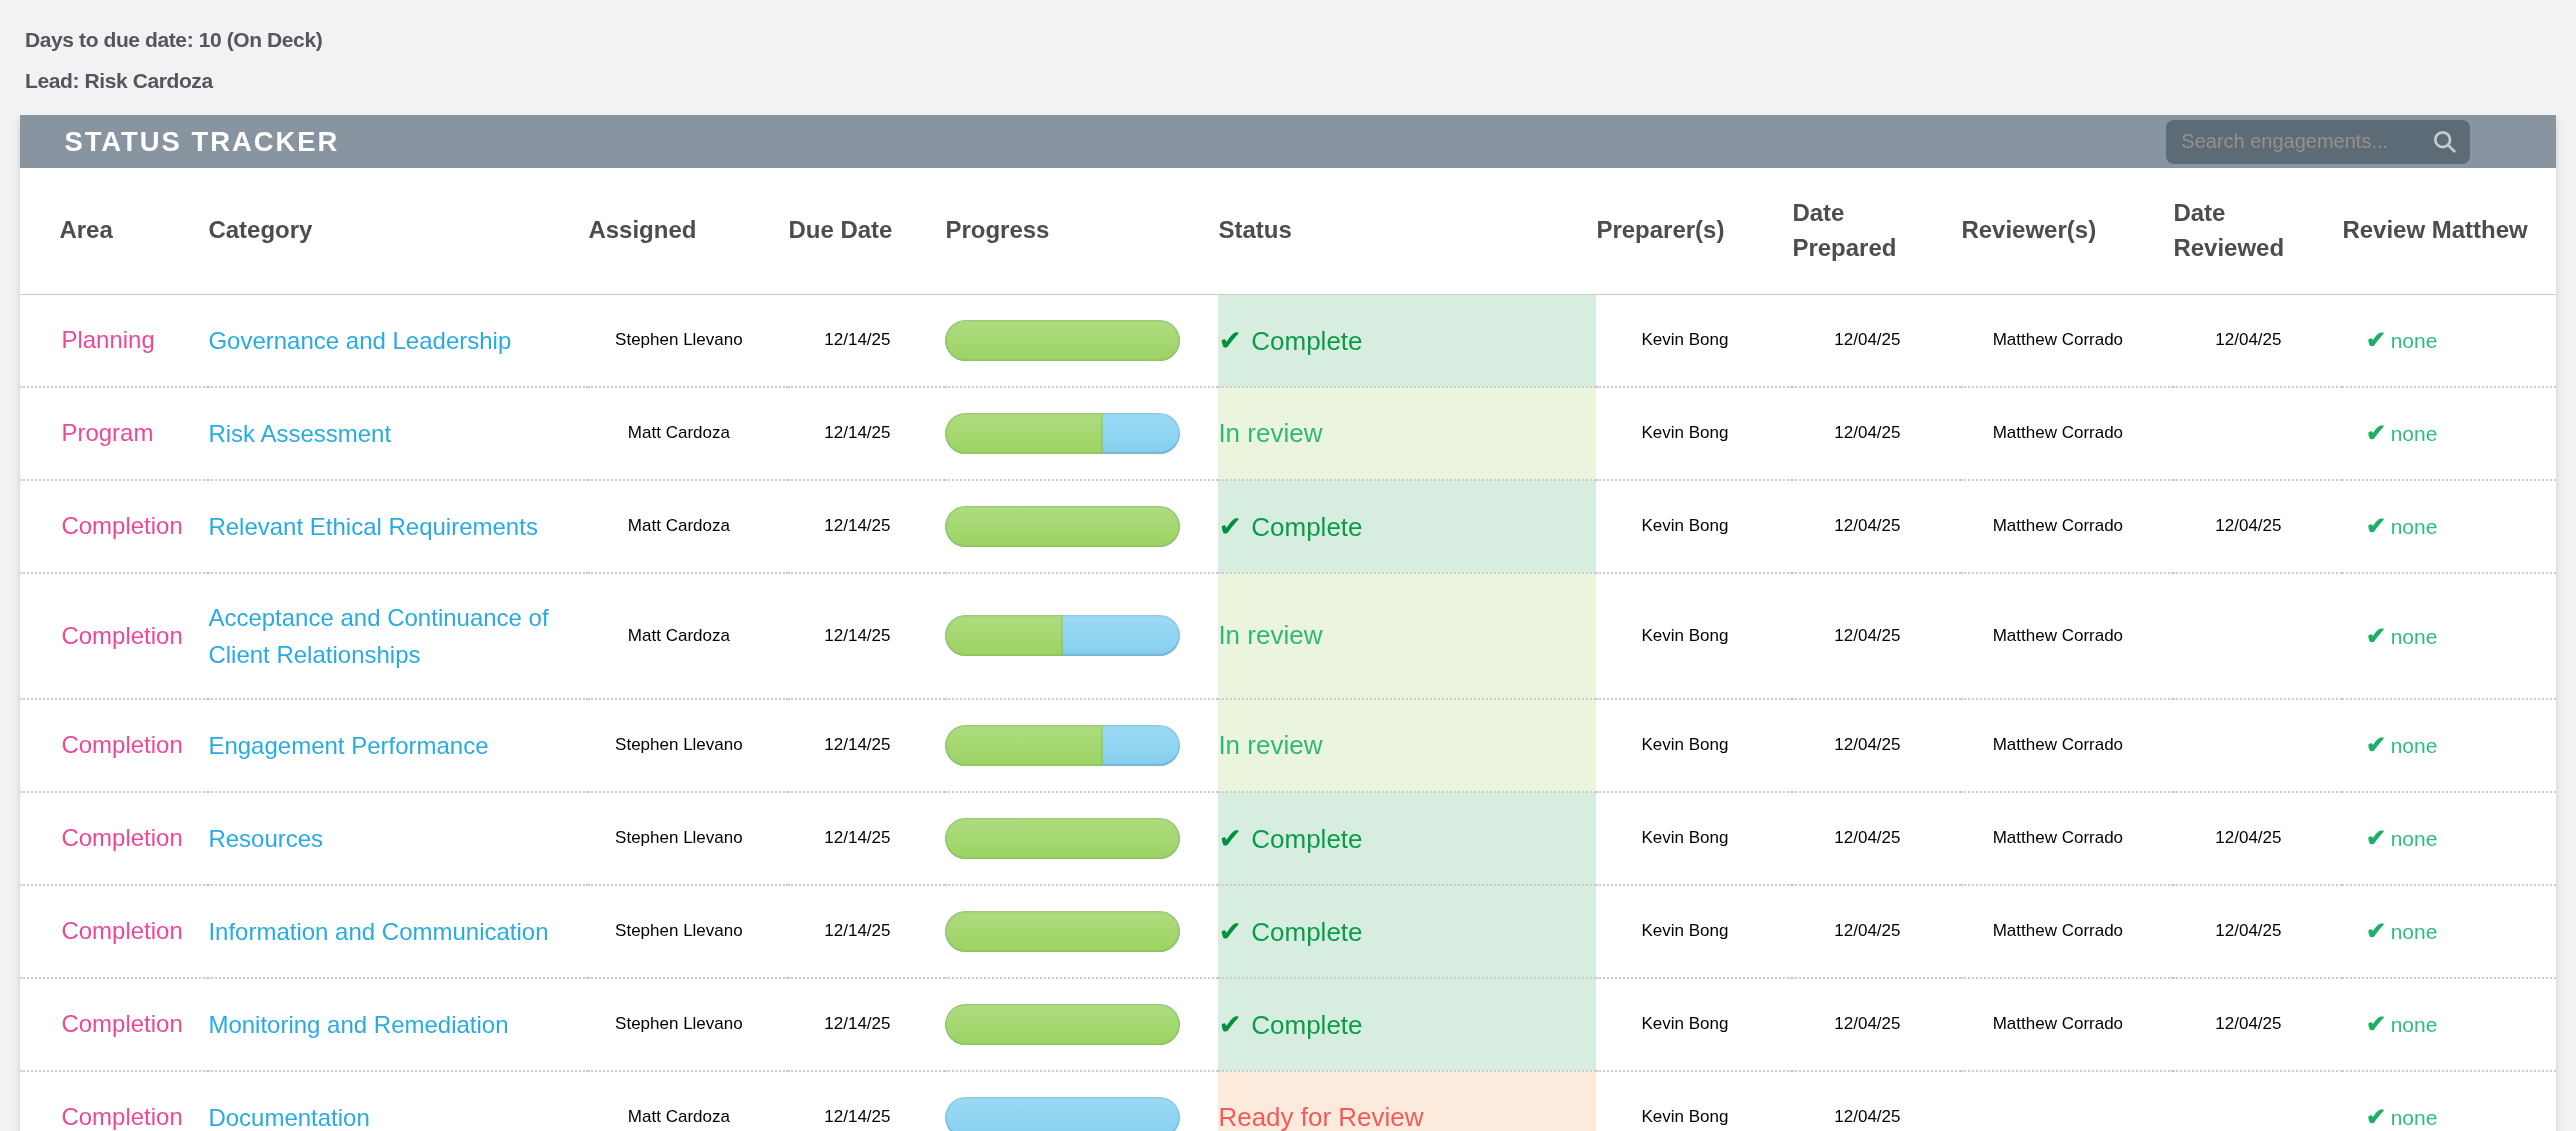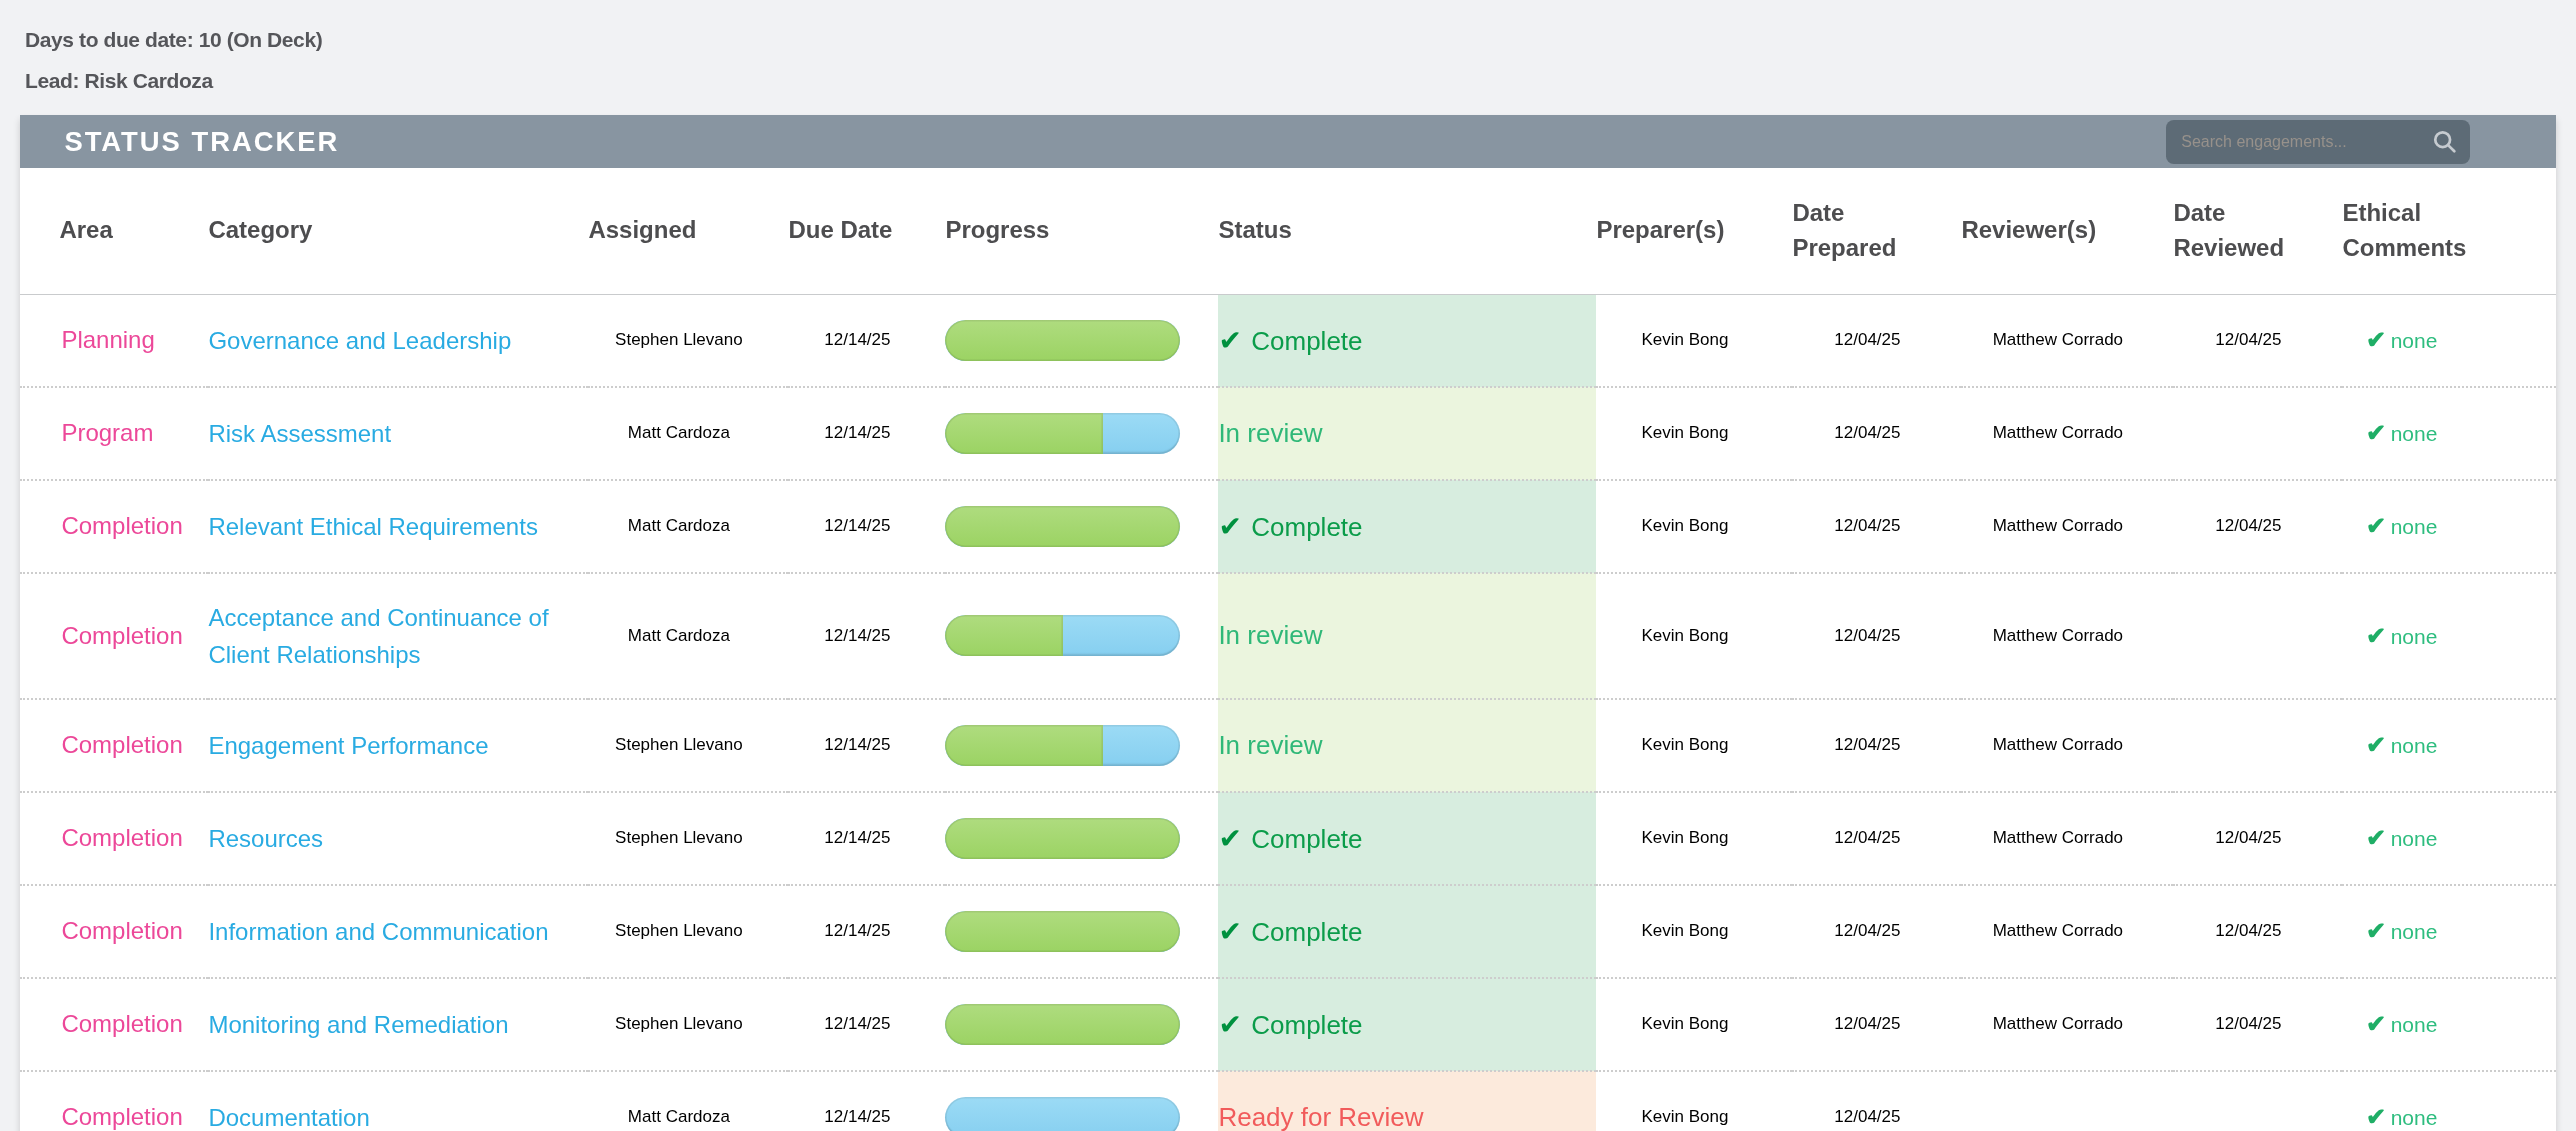--- a/index.html
+++ b/index.html
@@ -28,21 +28,21 @@
   .bar .title {
     color:#FFFFFF; font-size:27.4px; font-weight:bold; letter-spacing:2px;
   }
   .search {
     width:304px; height:44px; background:#5D6B76; border-radius:7.8px;
     display:flex; align-items:center; padding:0 11px 0 15.7px;
   }
   .search input {
     flex:1; background:transparent; border:none; outline:none;
     font-family:"Liberation Sans", sans-serif;
-    font-size:16px; color:#C9CED3; min-width:0;
+    font-size:20px; color:#C9CED3; min-width:0;
   }
   .search input::placeholder { color:#97918B; }
   .search svg { flex:0 0 auto; }
   
   table { width:100%; border-collapse:collapse; table-layout:fixed; }
   col.c-area{width:188px} col.c-cat{width:380px} col.c-asg{width:200px}
   col.c-due{width:157px} col.c-prog{width:273px} col.c-stat{width:378px}
   col.c-prep{width:196px} col.c-dprep{width:169px} col.c-rev{width:212px}
   col.c-drev{width:169px} col.c-rcom{width:auto}
   thead th {
@@ -123,21 +123,21 @@
         <th>Area</th>
         <th>Category</th>
         <th>Assigned</th>
         <th>Due Date</th>
         <th>Progress</th>
         <th>Status</th>
         <th>Preparer(s)</th>
         <th>Date Prepared</th>
         <th>Reviewer(s)</th>
         <th>Date Reviewed</th>
-        <th>Ethical Comments</th>
+        <th>Review Matthew</th>
       </tr>
     </thead>
     <tbody id="rows">
   <tr>
     <td class="area">Planning</td>
     <td class="cat">
       <a href="#">Governance and Leadership</a>
     </td>
     <td class="small">Stephen Llevano</td>
     <td class="small">12/14/25</td>

